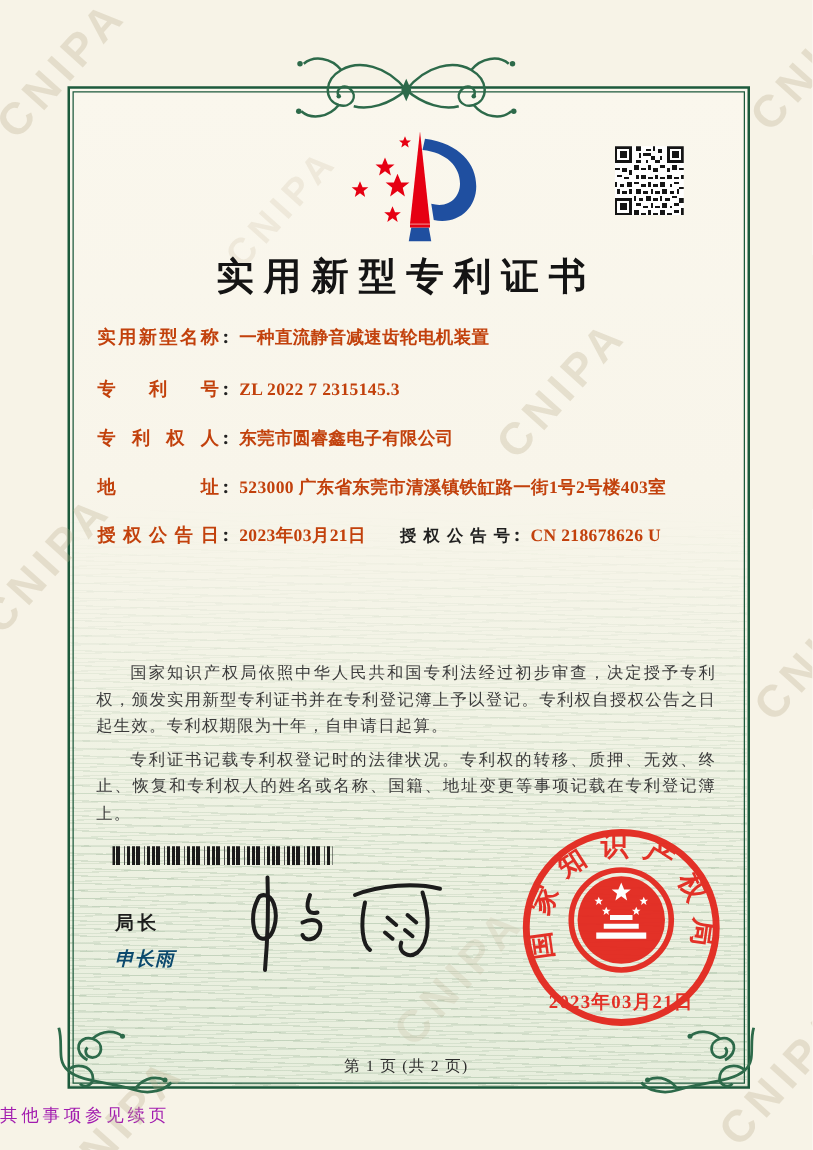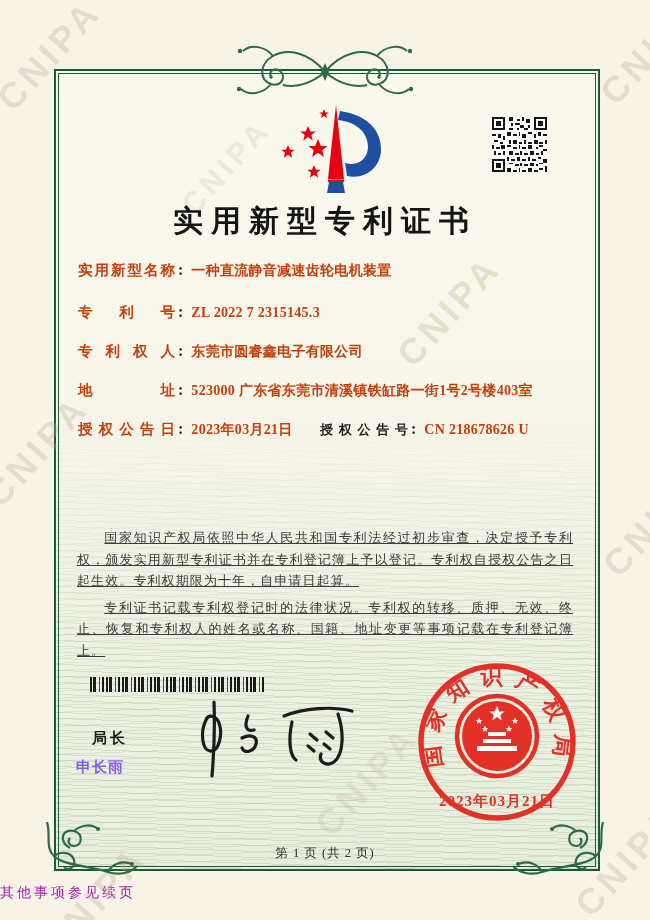--- a/index.html
+++ b/index.html
@@ -33,29 +33,29 @@
   .field-row.first{margin-bottom:22px;}
   .flabel{display:inline-block;width:97px;text-align:justify;text-align-last:justify;
           font-size:14.5px;font-weight:700;color:#c2410c;vertical-align:top;}
   .fcolon{display:inline-block;margin:0 8px 0 3px;font-weight:700;}
   .fvalue{font-size:14px;font-weight:700;color:#c2410c;letter-spacing:.3px;}
   .pair2{position:absolute;left:242px;top:0;}
   .flabel2{display:inline-block;width:88px;text-align:justify;text-align-last:justify;
            font-size:13px;font-weight:700;color:#1f1f1f;}
   .paras{position:absolute;left:77px;top:527px;width:497px;font-size:13px;line-height:21.5px;
          color:#3b3b3b;text-align:justify;letter-spacing:1.1px;}
-  .paras p{margin:0 1px 5px 0;text-indent:2.1em;text-decoration:underline;}
+  .paras p{margin:0 1px 5px 0;text-indent:2.1em;}
   .barcode{position:absolute;left:90px;top:677px;width:176px;height:15px;
       background:repeating-linear-gradient(90deg,
         #1a1a1a 0 2px,transparent 2px 3px,#1a1a1a 3px 6px,transparent 6px 9px,
         #4a4a4a 9px 10px,transparent 10px 12px,#1a1a1a 12px 14px,transparent 14px 16px);}
   .officer-title{position:absolute;left:92px;top:729px;font-family:"Liberation Sans","DejaVu Sans",sans-serif;
       font-size:15px;font-weight:600;letter-spacing:3px;color:#1d1d1d;}
-  .officer-name{position:absolute;left:76px;top:758px;font-family:"Liberation Sans","DejaVu Sans",sans-serif;
-      font-size:15px;font-weight:600;letter-spacing:1px;color:#8b5cf6;}
+  .officer-name{position:absolute;left:92px;top:758px;font-family:"Liberation Sans","DejaVu Sans",sans-serif;
+      font-size:15px;font-weight:600;letter-spacing:1px;color:#0c4a6e;font-style:italic;}
   .signature{position:absolute;left:192px;top:698px;}
   .seal{position:absolute;left:412px;top:660px;opacity:.95;}
   .page-num{position:absolute;left:0;right:0;top:845px;text-align:center;font-size:12.5px;color:#2c2c2c;letter-spacing:1px;}
   .footer-note{position:absolute;left:0;right:0;top:884px;font-size:14px;color:#a21caf;letter-spacing:3px;}
   svg text{font-family:"Liberation Serif","DejaVu Serif",serif;}
 </style>
 </head>
 <body>
 
 <div class="page">

